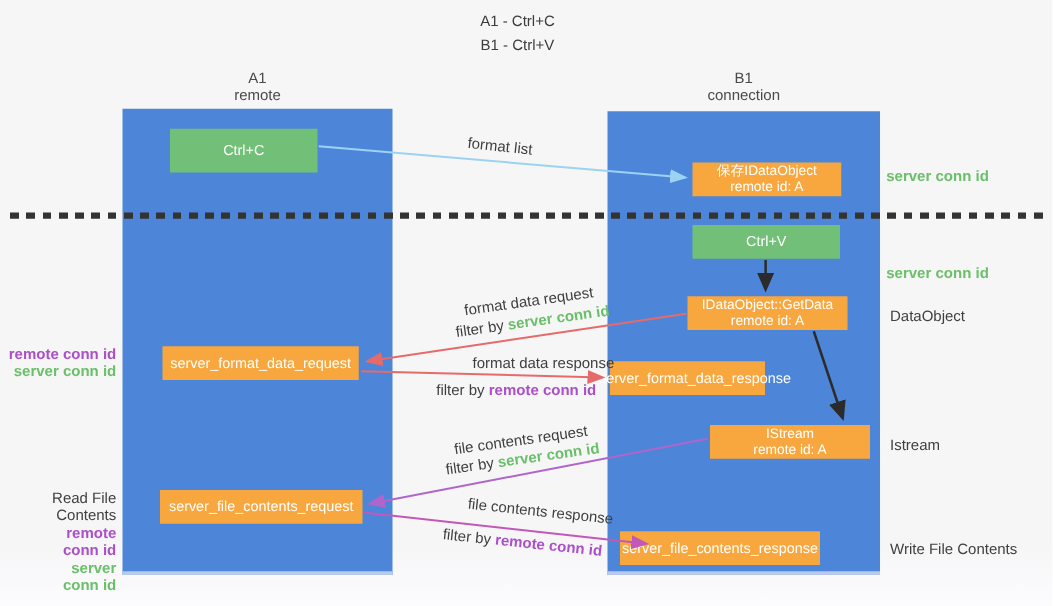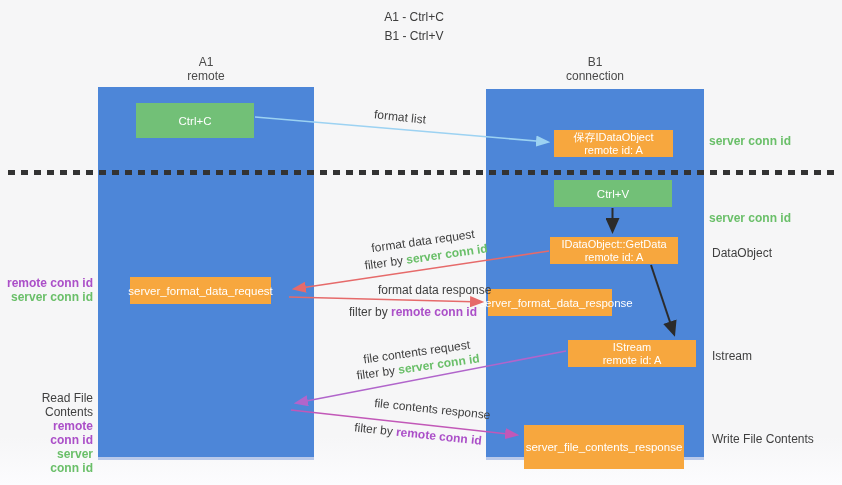--- a/index.html
+++ b/index.html
@@ -32,24 +32,24 @@
   }
   .node.green  { background:#72c077; font-size:12px; }
   .node.orange { background:#f7a73e; }
   .node .l1, .node .l2 { font-size:11px; line-height:13px; }
   .node.single { font-size:11.5px; }
   .ctrl-c   { left:136px; top:103px; width:118px; height:35px; }
   .ctrl-v   { left:554px; top:180px; width:118px; height:27px; }
   .save-ido { left:554px; top:130px; width:119px; height:27px; }
   .getdata  { left:550px; top:237px; width:128px; height:27px; }
   .istream  { left:568px; top:340px; width:128px; height:27px; }
-  .fmt-req  { left:130px; top:277px; width:141px; height:27px; }
+  .fmt-req  { left:130px; top:277px; width:157px; height:27px; }
   .fmt-res  { left:488px; top:289px; width:124px; height:27px;padding-left:12px; }
   .file-req { left:128px; top:392px; width:162px; height:27px; }
-  .file-res { left:524px; top:425px; width:160px; height:44px;justify-content:center; }
+  .file-res { left:496px; top:425px; width:160px; height:27px;justify-content:center; }
   .dotted-line {
     position:absolute; left:8px; top:170px; width:828px; height:5px;
     background:repeating-linear-gradient(90deg,#333333 0 7px,transparent 7px 13px);
   }
   .side-label { position:absolute; font-size:12px; line-height:14px; color:#3f3f3f; }
   .side-label.right-align { text-align:right; }
   .conn-purple { color:#ab4fc8; font-weight:bold; }
   .conn-green  { color:#6abf69; font-weight:bold; }
   .lg1 { left:0;  top:276px; width:93px; }
   .lg2 { left:0;  top:391px; width:93px;padding-left:40px; }
@@ -114,20 +114,23 @@
   <div class="node orange istream">
     <span class="l1">IStream</span>
     <span class="l2">remote id: A</span>
   </div>
   <div class="node orange fmt-req single">
     <span>server_format_data_request</span>
   </div>
   <div class="node orange fmt-res single">
     <span>server_format_data_response</span>
   </div>
+  <div class="node orange file-req single">
+    <span>server_file_contents_request</span>
+  </div>
   <div class="node orange file-res single">
     <span>server_file_contents_response</span>
   </div>
 
   <div class="side-label right-align lg1">
     <div class="conn-purple">remote conn id</div>
     <div class="conn-green">server conn id</div>
   </div>
   <div class="side-label right-align lg2">
     <div>Read File Contents</div>

